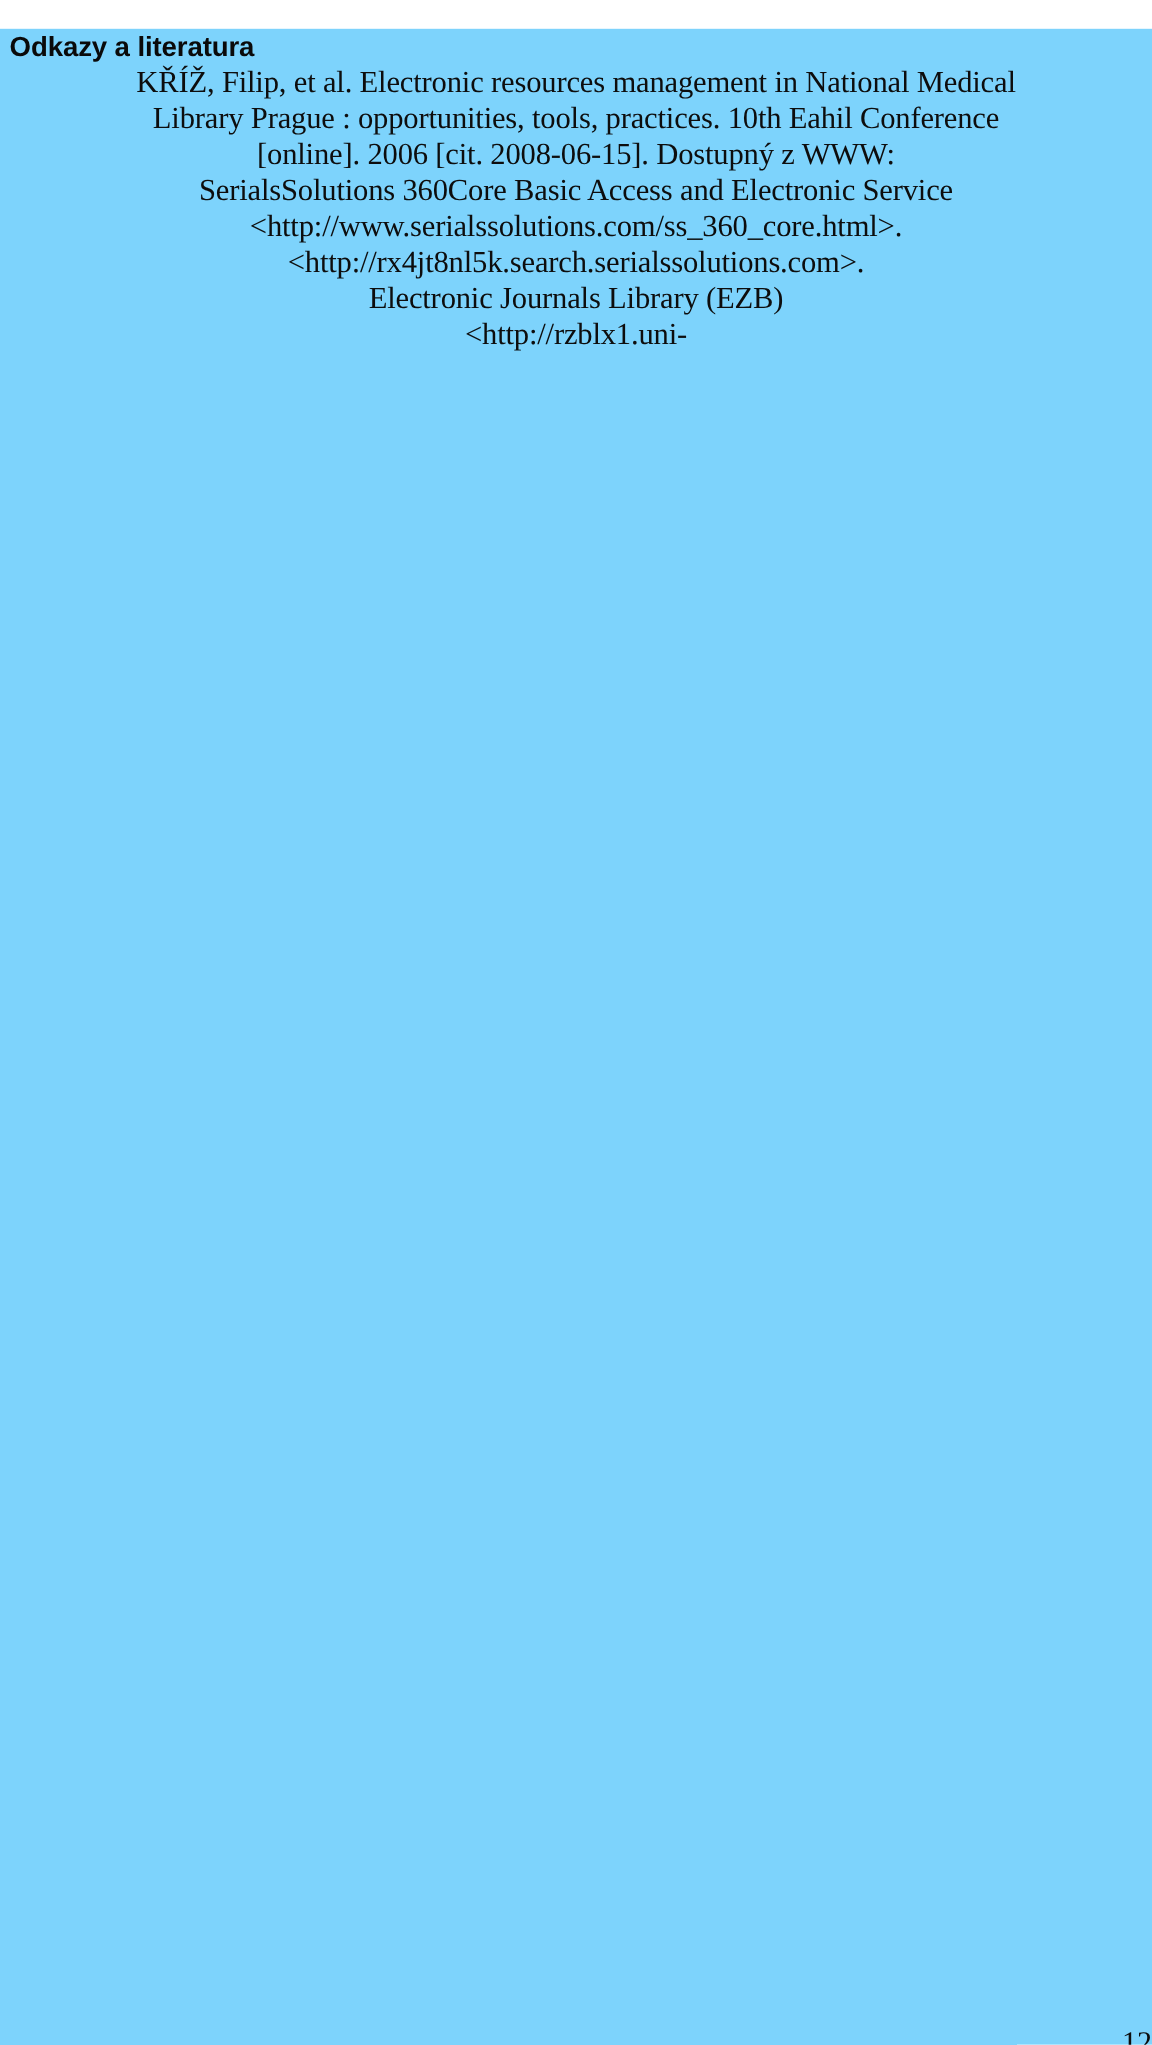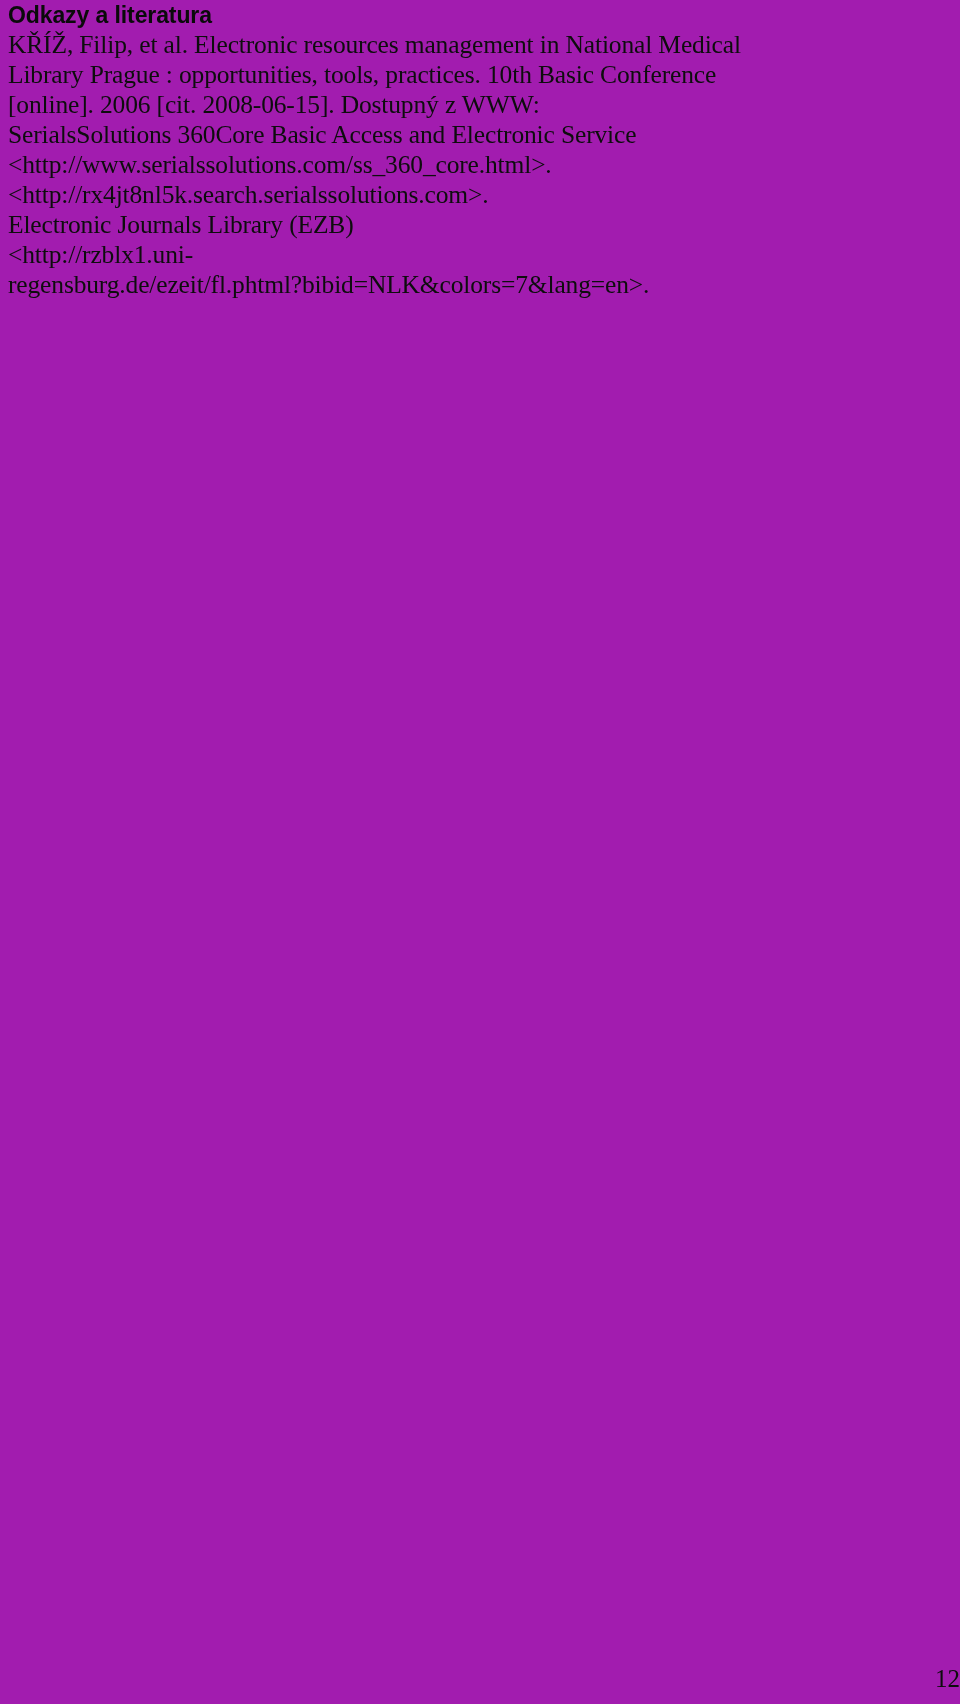--- a/index.html
+++ b/index.html
@@ -15,21 +15,22 @@
     overflow: hidden;
     color: #000000;
     font-family: "Liberation Serif", "DejaVu Serif", serif;
     -webkit-font-smoothing: none;
   }
 
   
   .page {
     position: absolute;
     inset: 0;
-    background: #a21caf;
+    background: #7dd3fc;
+    margin-top: 24px;
   }
 
   
   .refs-block {
     position: absolute;
     left: 8px;
     top: 0px;
     width: 944px;
   }
 
@@ -42,20 +43,21 @@
     margin: 0;
     padding: 0;
     color: #0a0a0a;
     white-space: nowrap;
   }
 
   .refs-body {
     margin: 0;
     padding: 0;
     list-style: none;
+    text-align: center;
   }
 
   .ref-line {
     font-family: "Liberation Serif", "DejaVu Serif", serif;
     font-size: 25.5px;
     line-height: 30px;
     white-space: nowrap;
     color: #0d0d0d;
     letter-spacing: -0.15px;
   }
@@ -79,28 +81,27 @@
 <body>
 
 <div class="page">
 
   <section class="refs-block">
 
     <h2 class="refs-heading">Odkazy a literatura</h2>
 
     <div class="refs-body">
       <div class="ref-line">KŘÍŽ, Filip, et al. Electronic resources management in National Medical</div>
-      <div class="ref-line">Library Prague : opportunities, tools, practices. 10th Basic Conference</div>
+      <div class="ref-line">Library Prague : opportunities, tools, practices. 10th Eahil Conference</div>
       <div class="ref-line">[online]. 2006 [cit. 2008-06-15]. Dostupný z WWW:</div>
       <div class="ref-line">SerialsSolutions 360Core Basic Access and Electronic Service</div>
       <div class="ref-line">&lt;http://www.serialssolutions.com/ss_360_core.html&gt;.</div>
       <div class="ref-line">&lt;http://rx4jt8nl5k.search.serialssolutions.com&gt;.</div>
       <div class="ref-line">Electronic Journals Library (EZB)</div>
       <div class="ref-line">&lt;http://rzblx1.uni-</div>
-      <div class="ref-line">regensburg.de/ezeit/fl.phtml?bibid=NLK&amp;colors=7&amp;lang=en&gt;.</div>
     </div>
 
   </section>
 
   <footer class="page-footer">
     <span class="page-number">12</span>
   </footer>
 
 </div>
 

